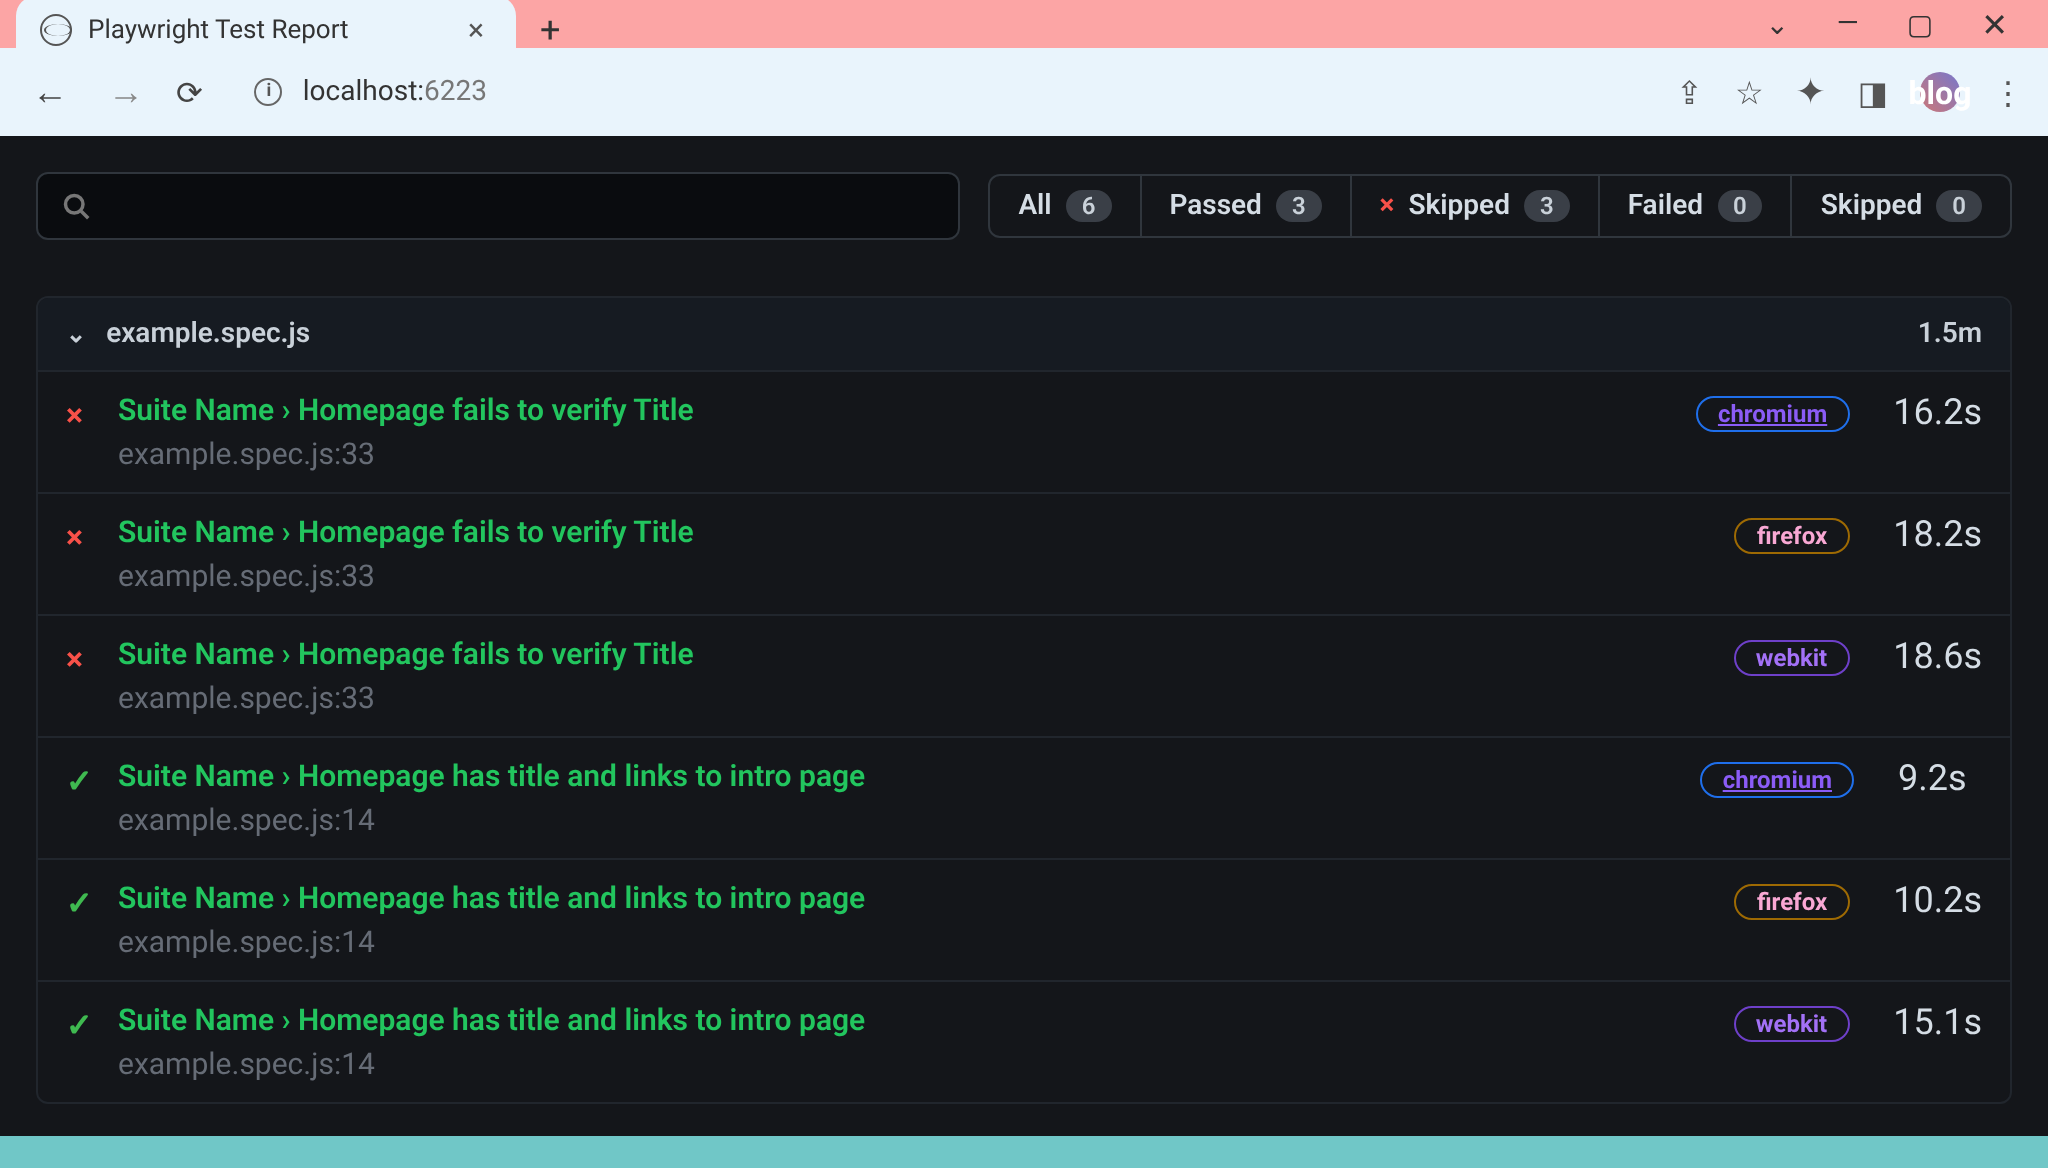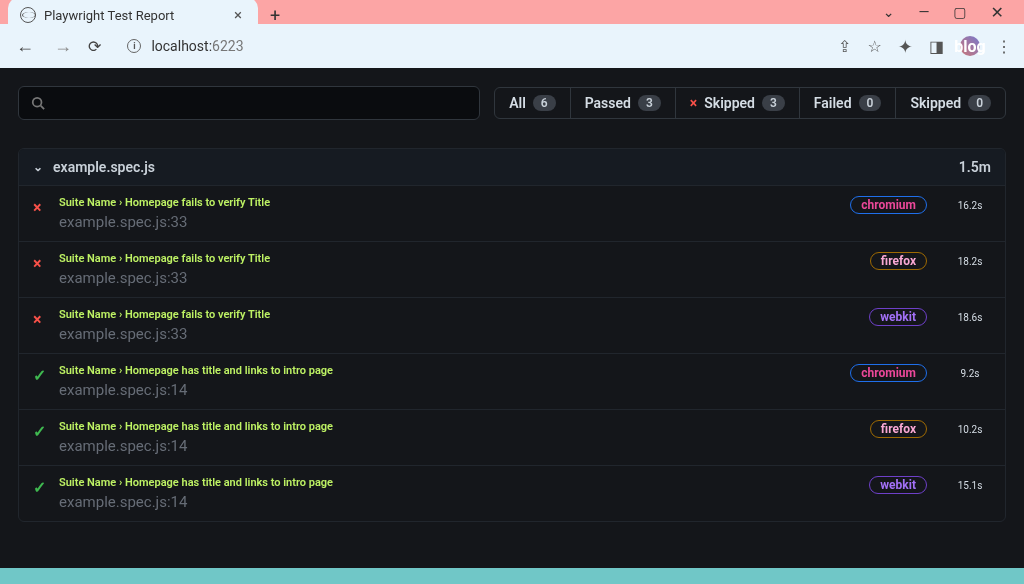--- a/index.html
+++ b/index.html
@@ -127,34 +127,34 @@
       padding: 10px 14px 10px 14px;
       display: flex;
       align-items: flex-start;
       gap: 10px;
       cursor: pointer;
     }
     .status-ico { width: 16px; font-weight: bold; flex-shrink: 0; margin-top: 2px; }
     .status-ico.fail { color: #f85149; }
     .status-ico.pass { color: #3fb950; }
     .test-main { flex: 1; }
-    .test-title { font-weight: 600; font-size: 11px; color: #bef264; }
+    .test-title { font-weight: 600; font-size: 15px; color: #22c55e; }
     .test-loc { font-size: 15px; color: #666c76; margin-top: 4px; }
     .test-right { display: flex; align-items: center; gap: 22px; }
     .browser-badge {
       border-radius: 12px;
       padding: 1px 10px;
       font-size: 12px;
       font-weight: 700;
       border: 1.5px solid;
     }
-    .browser-badge.chromium { color: #ec4899; border-color: #1f6feb; }
+    .browser-badge.chromium { color: #8b5cf6; border-color: #1f6feb; text-decoration: underline; }
     .browser-badge.firefox { color: #f9a8d4; border-color: #9e6a03; }
     .browser-badge.webkit { color: #a371f7; border-color: #6e40c9; }
-    .test-time { font-size: 10px; color: #d5dde5; min-width: 42px; text-align: center; }
+    .test-time { font-size: 18px; color: #d5dde5; min-width: 42px; text-align: left; }
   </style>
 </head>
 <body>
 
 <div class="titlebar">
   <div class="tab-row">
     <div class="tab">
       <span class="tab-favicon"></span>
       <span>Playwright Test Report</span>
       <span class="tab-close">×</span>

